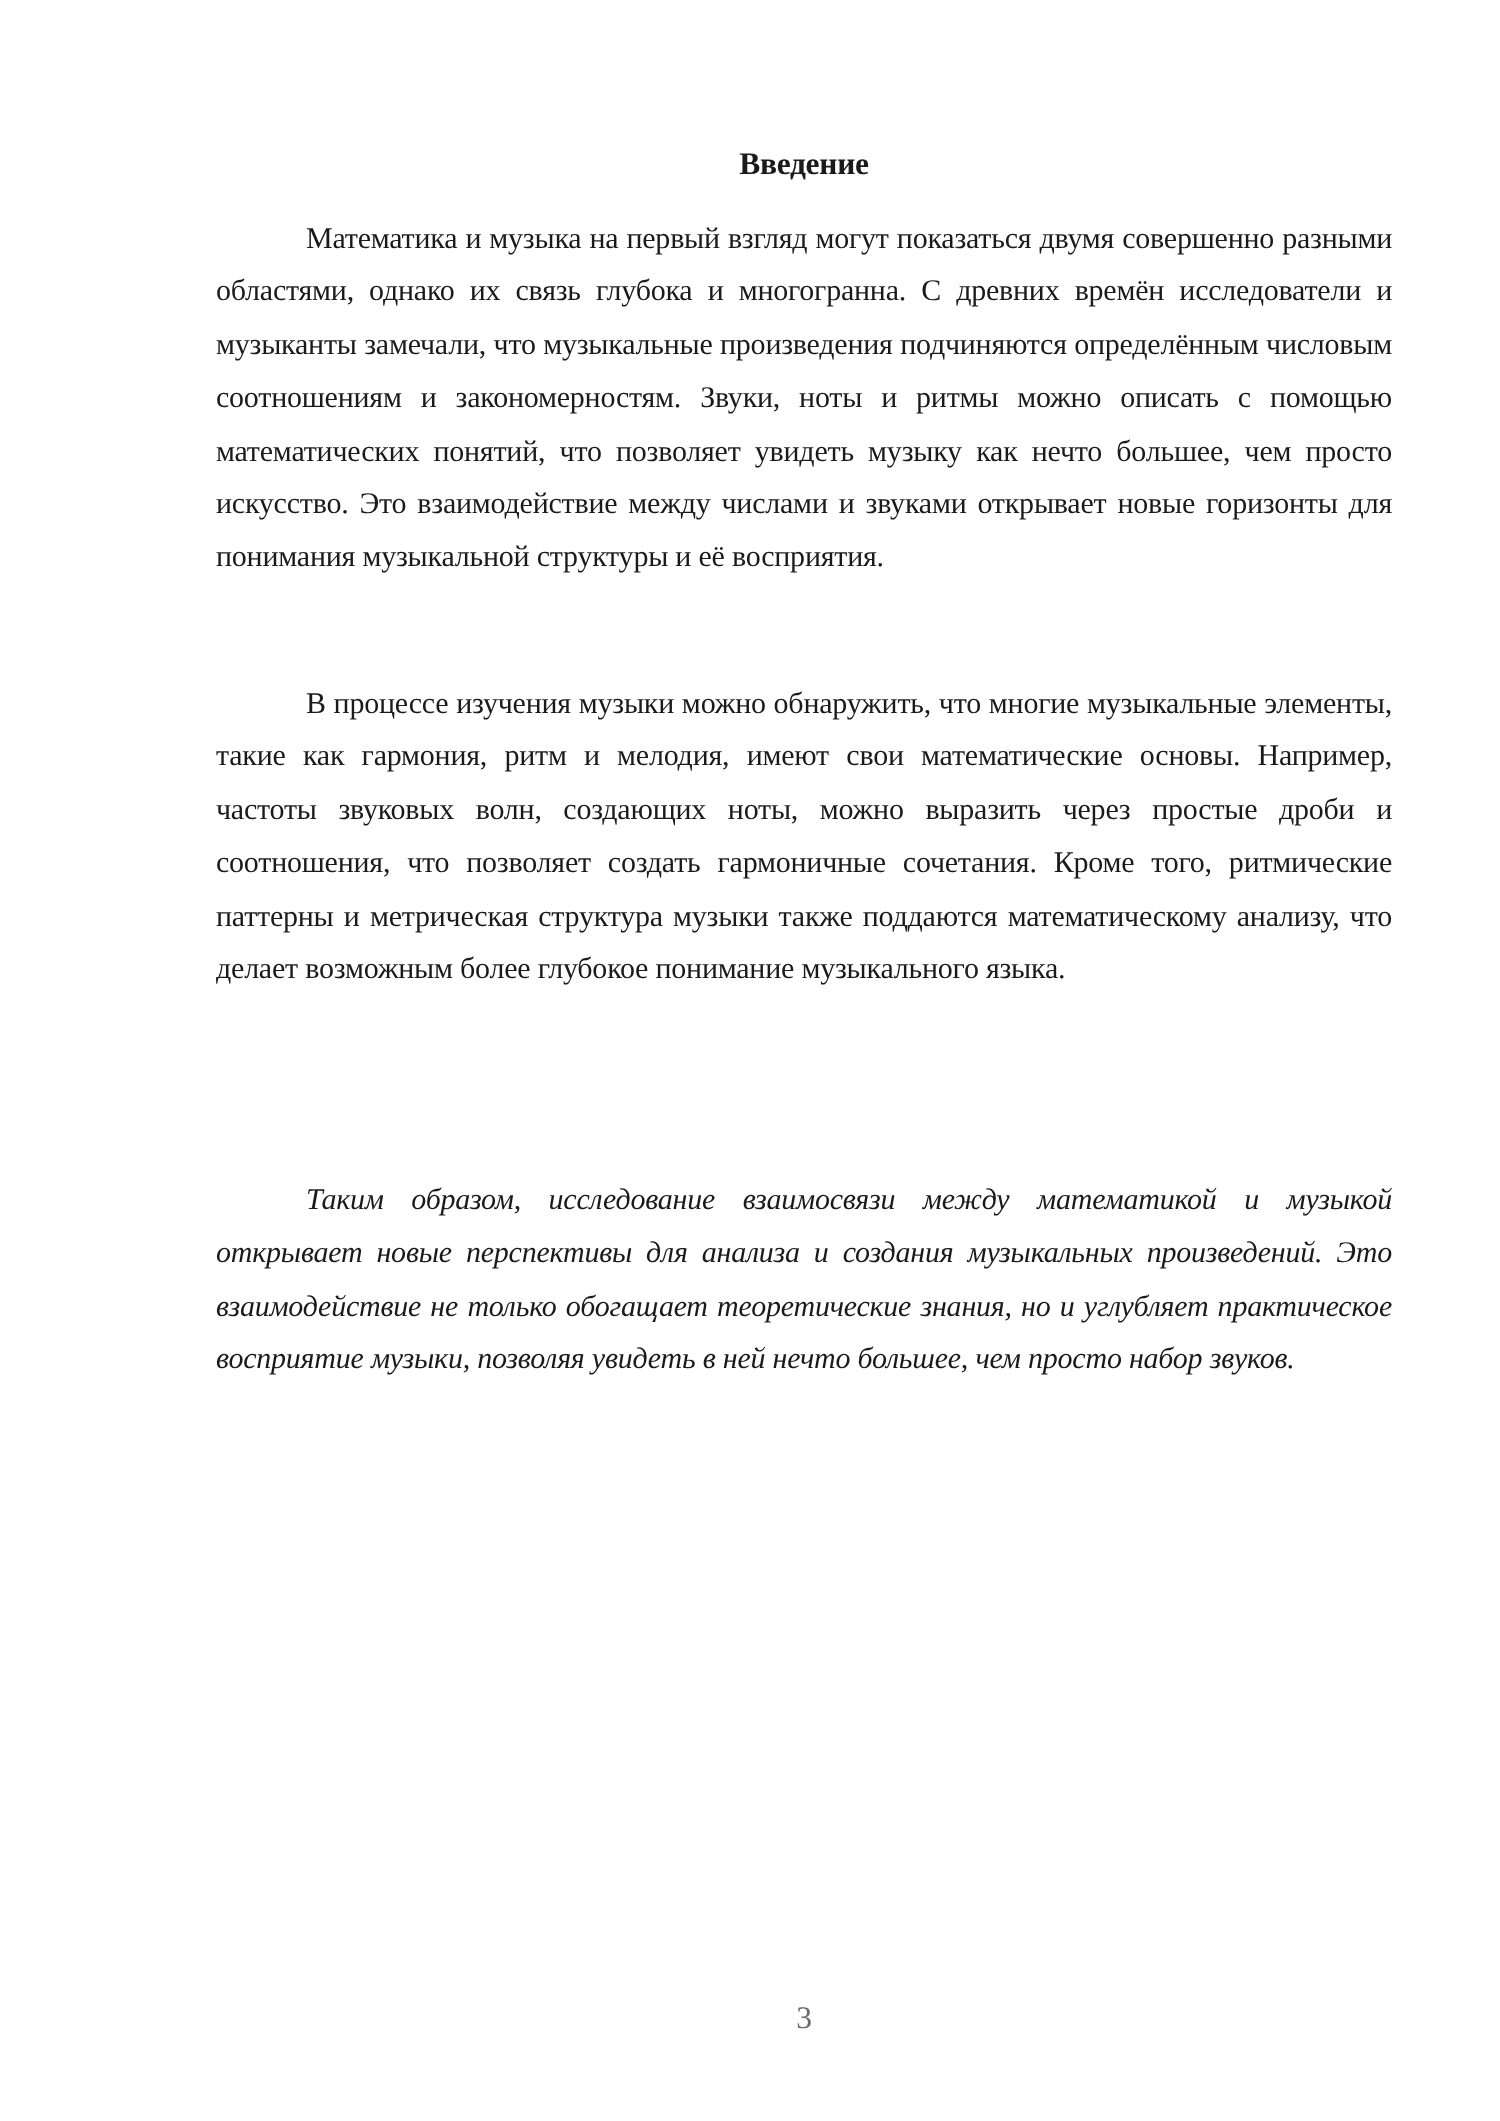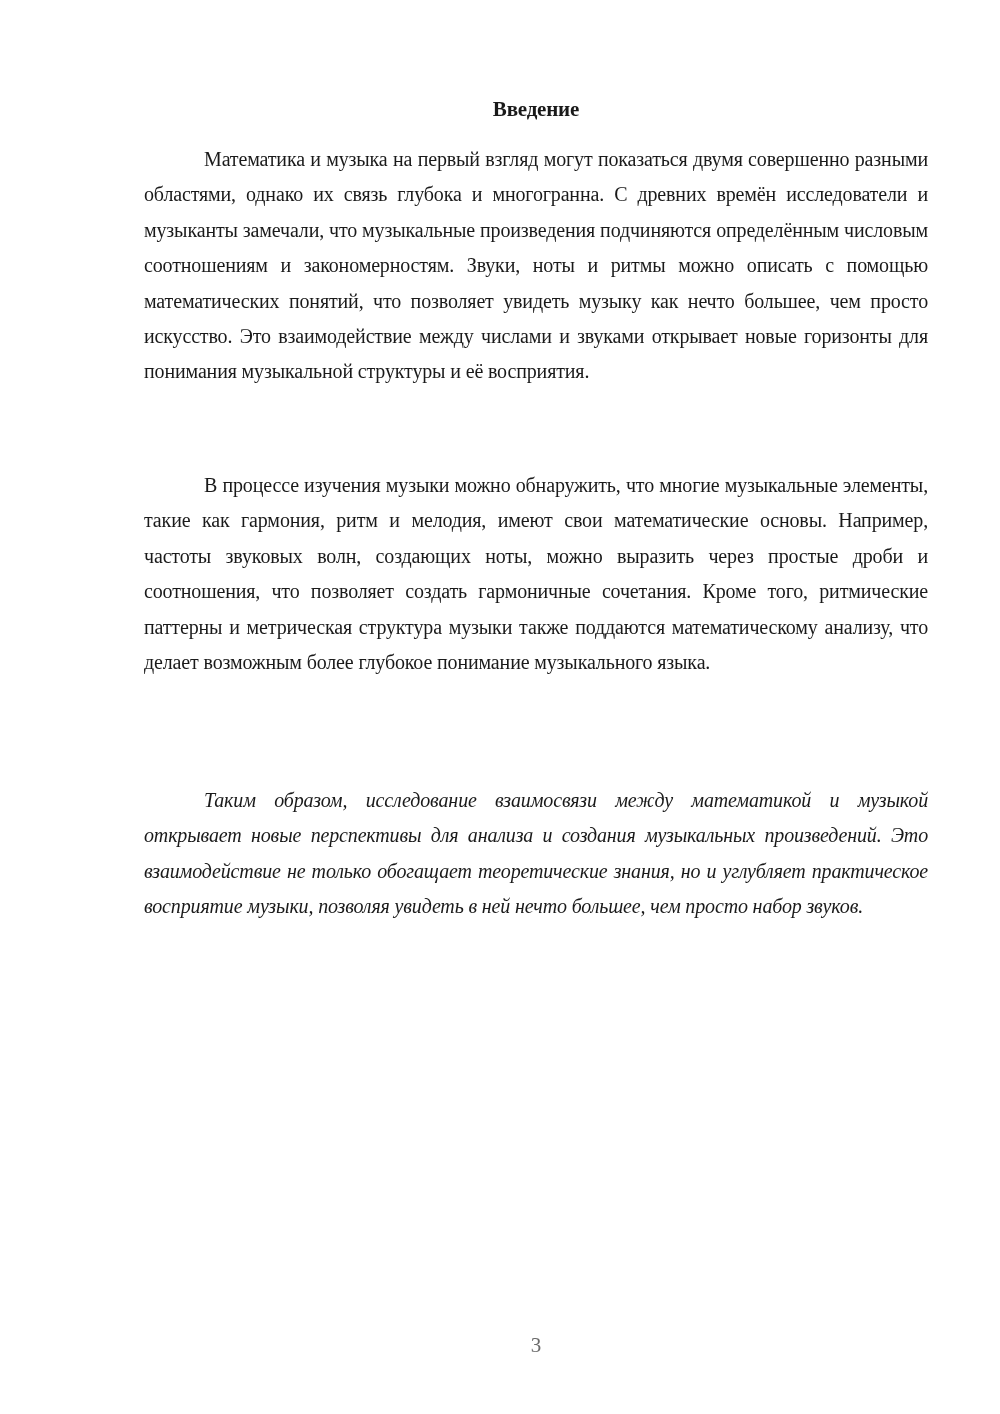--- a/index.html
+++ b/index.html
@@ -39,21 +39,21 @@
       font-size: 20px;
       line-height: 35.4px;
       text-align: justify;
       letter-spacing: -0.15px;
     }
     .content p {
       margin: 0;
       text-indent: 60px;
     }
     #p1 { top: 142px; }
-    #p2 { top: 468px; }
+    #p2 { top: 452px; }
     #p3 { top: 783px; font-style: italic; }
     .page-number {
       position: absolute;
       top: 1333px;
       left: 0;
       width: 1072px;
       text-align: center;
       font-size: 21px;
       color: #6b6b6b;
     }

